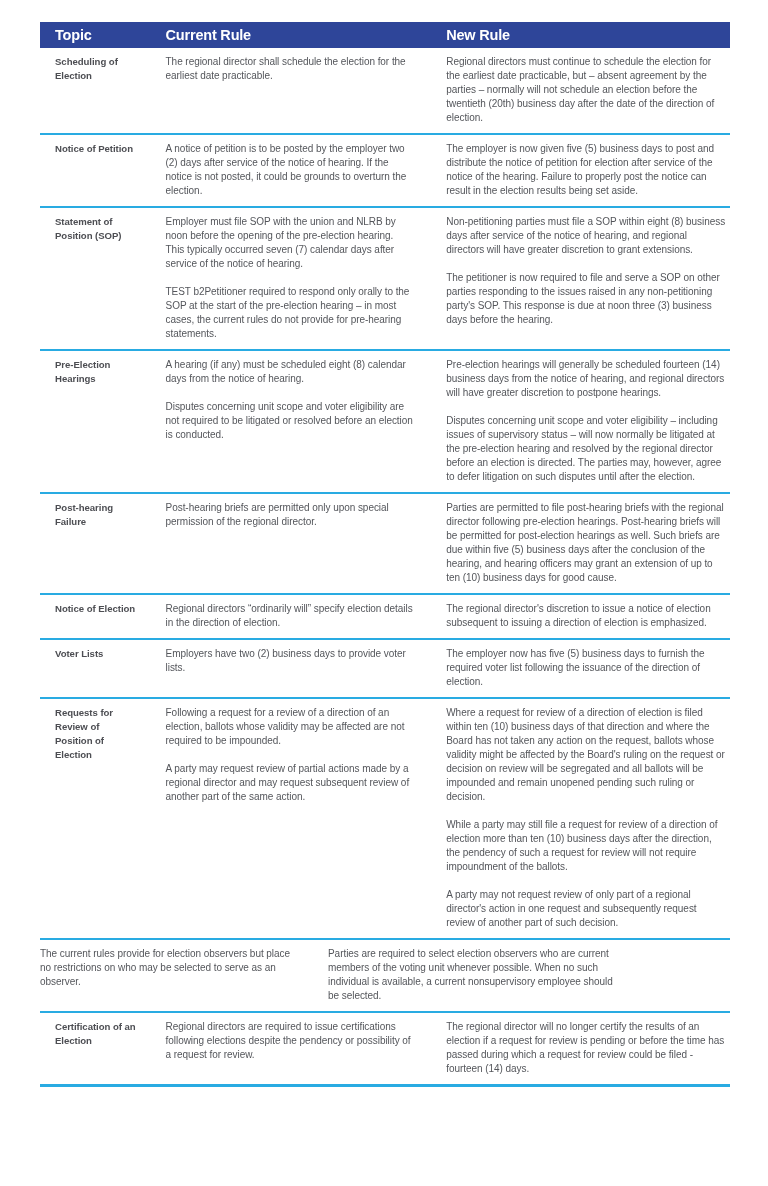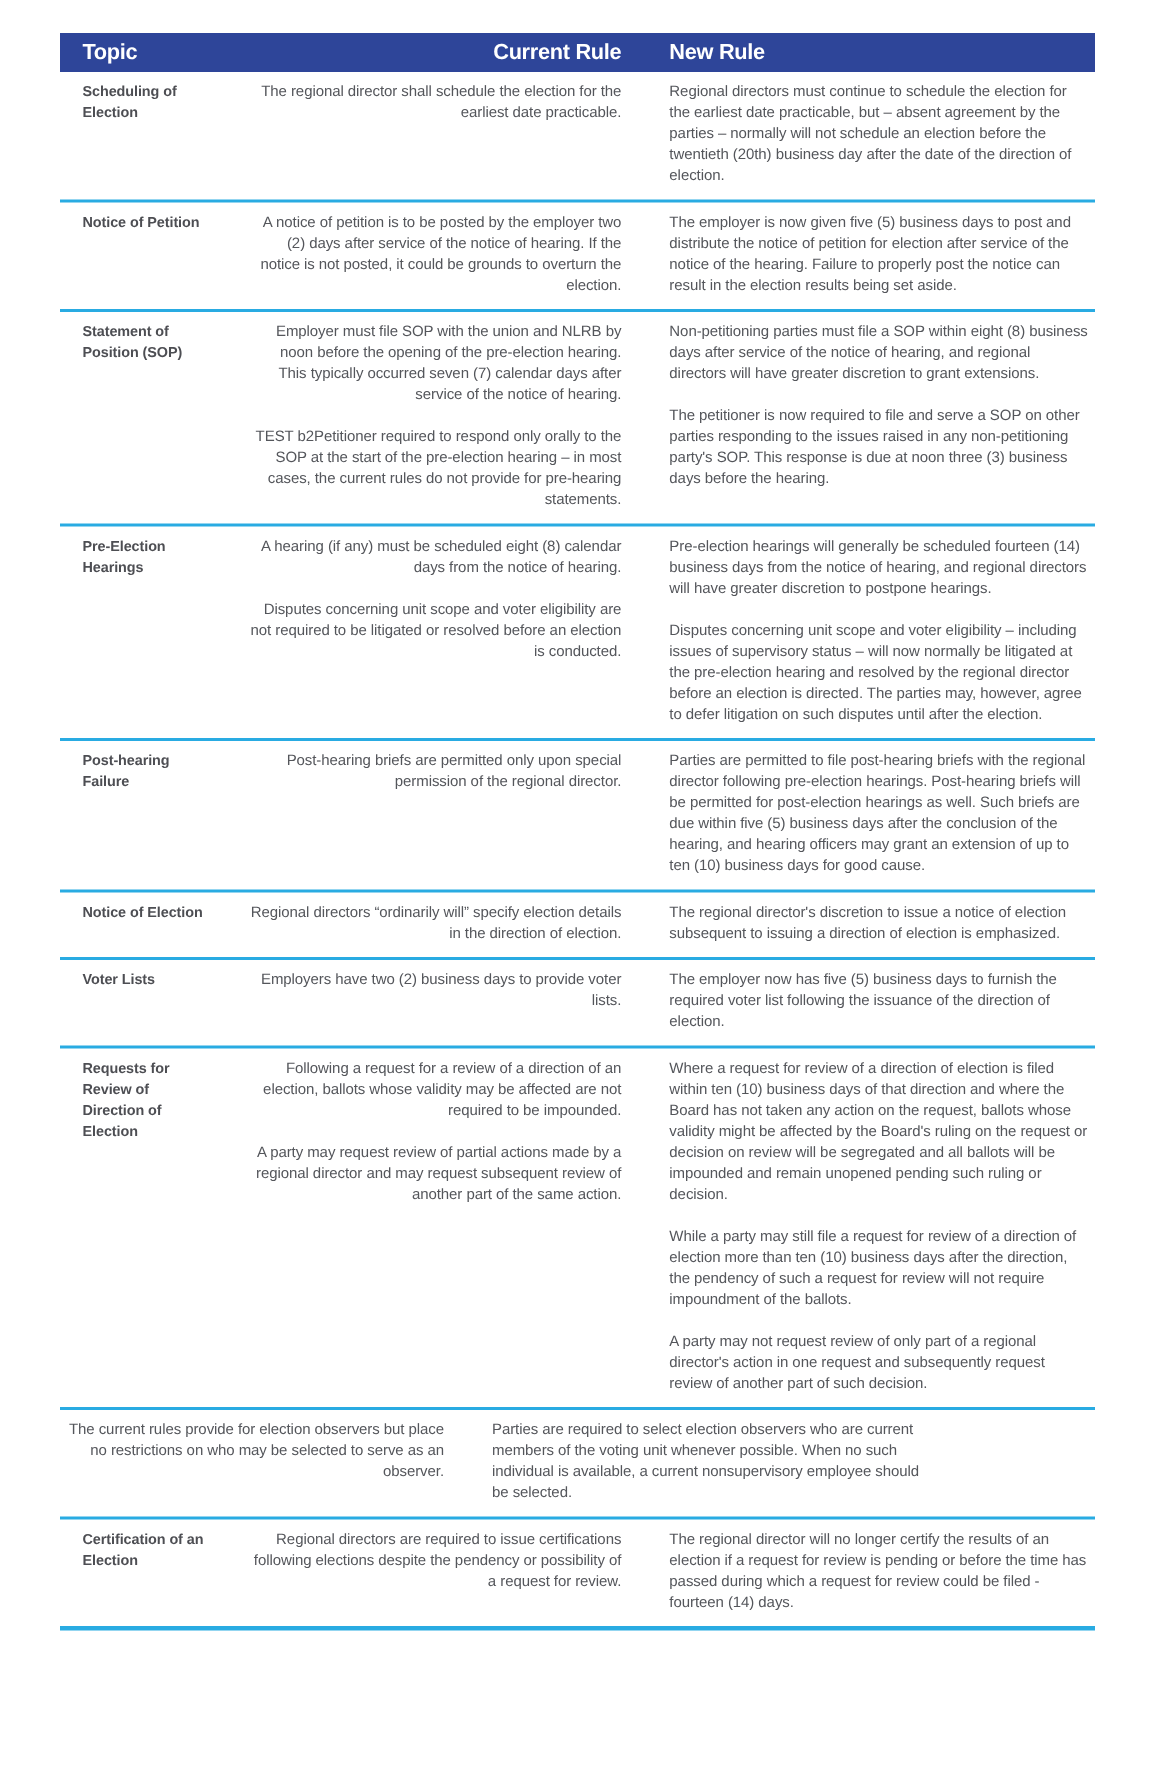--- a/index.html
+++ b/index.html
@@ -27,21 +27,21 @@
     display: flex;
     background: #2e4599;
     height: 26px;
     align-items: center;
     color: #ffffff;
     font-weight: bold;
     font-size: 14.5px;
     letter-spacing: -0.2px;
   }
   .col-topic   { width: 128px; padding-left: 15px; padding-right: 28px; }
-  .col-current { width: 288px; padding-right: 32px; text-align: right; }
+  .col-current { width: 288px; padding-right: 32px; }
   .col-new     { width: 292px; padding-right: 4px; }
   .body-row {
     display: flex;
     align-items: stretch;
     padding-top: 7px;
     padding-bottom: 8px;
   }
   .body-row + .body-row {
     border-top: 2px solid #29abe2;
   }
@@ -145,21 +145,21 @@
       <div class="col-topic topic-cell">Voter Lists</div>
       <div class="col-current cell">
         <p>Employers have two (2) business days to provide voter lists.</p>
       </div>
       <div class="col-new cell">
         <p>The employer now has five (5) business days to furnish the required voter list following the issuance of the direction of election.</p>
       </div>
     </div>
 
     <div class="body-row">
-      <div class="col-topic topic-cell">Requests for Review of Direction of Election</div>
+      <div class="col-topic topic-cell">Requests for Review of Position of Election</div>
       <div class="col-current cell">
         <p>Following a request for a review of a direction of an election, ballots whose validity may be affected are not required to be impounded.</p>
         <p>A party may request review of partial actions made by a regional director and may request subsequent review of another part of the same action.</p>
       </div>
       <div class="col-new cell">
         <p>Where a request for review of a direction of election is filed within ten (10) business days of that direction and where the Board has not taken any action on the request, ballots whose validity might be affected by the Board's ruling on the request or decision on review will be segregated and all ballots will be impounded and remain unopened pending such ruling or decision.</p>
         <p>While a party may still file a request for review of a direction of election more than ten (10) business days after the direction, the pendency of such a request for review will not require impoundment of the ballots.</p>
         <p>A party may not request review of only part of a regional director's action in one request and subsequently request review of another part of such decision.</p>
       </div>
     </div>

